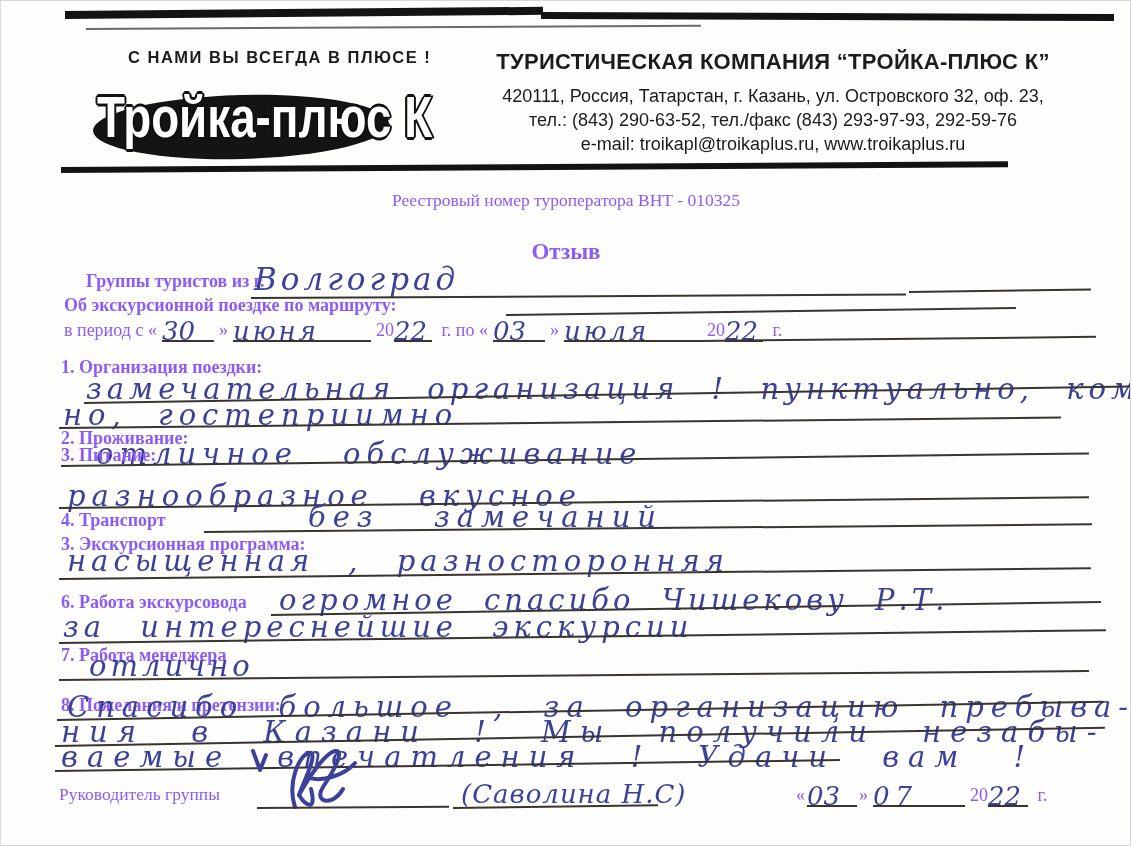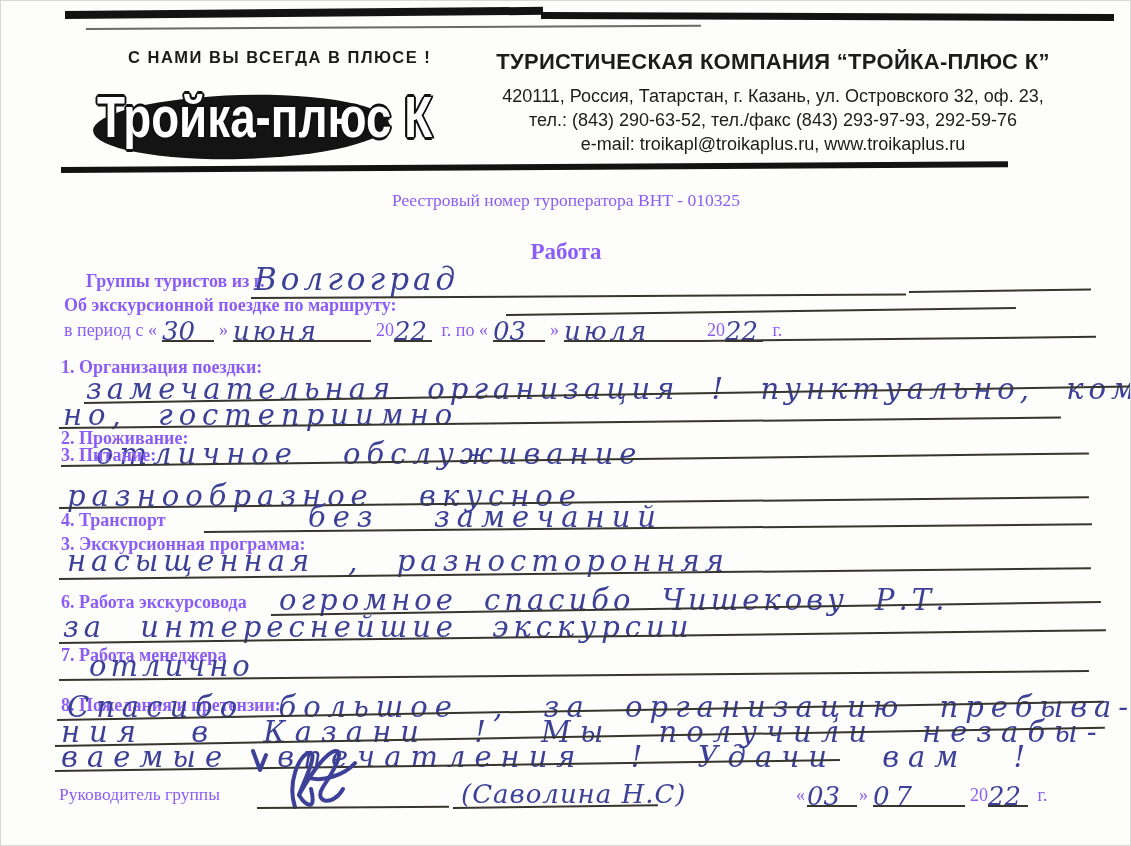--- a/index.html
+++ b/index.html
@@ -39,21 +39,21 @@
     <div class="sans bold" style="font-size:22px;letter-spacing:0.3px;white-space:nowrap;">ТУРИСТИЧЕСКАЯ КОМПАНИЯ “ТРОЙКА-ПЛЮС К”</div>
     <div class="sans" style="font-size:18px;margin-top:10px;line-height:1.32;">420111, Россия, Татарстан, г. Казань, ул. Островского 32, оф. 23,</div>
     <div class="sans" style="font-size:18px;line-height:1.32;">тел.: (843) 290-63-52, тел./факс (843) 293-97-93, 292-59-76</div>
     <div class="sans" style="font-size:18px;line-height:1.32;">e-mail: troikapl@troikaplus.ru, www.troikaplus.ru</div>
   </div>
 
   <div class="abs bar" style="left:60px;top:166px;width:947px;height:6px;transform:rotate(-0.35deg);"></div>
 
   <div class="abs centerbox ser" style="left:60px;top:189px;width:1010px;font-size:17.5px;">Реестровый номер туроператора ВНТ - 010325</div>
 
-  <div class="abs centerbox ser bold" style="left:60px;top:238px;width:1010px;font-size:23px;">Работа</div>
+  <div class="abs centerbox ser bold" style="left:60px;top:238px;width:1010px;font-size:23px;">Отзыв</div>
 
   <div class="abs ser bold" style="left:85px;top:270px;">Группы туристов из г.</div>
   <div class="abs hw" style="left:253px;top:260px;font-size:31px;letter-spacing:4px;">Волгоград</div>
   <div class="abs ul" style="left:250px;top:296px;width:655px;transform:rotate(-0.3deg);"></div>
   <div class="abs ul" style="left:908px;top:290px;width:182px;transform:rotate(-0.8deg);"></div>
 
   <div class="abs ser bold" style="left:63px;top:294px;">Об экскурсионной поездке по маршруту:</div>
   <div class="abs ul" style="left:505px;top:313px;width:510px;transform:rotate(-0.8deg);"></div>
 
   <div class="abs" style="left:63px;top:319px;width:1050px;white-space:nowrap;">

